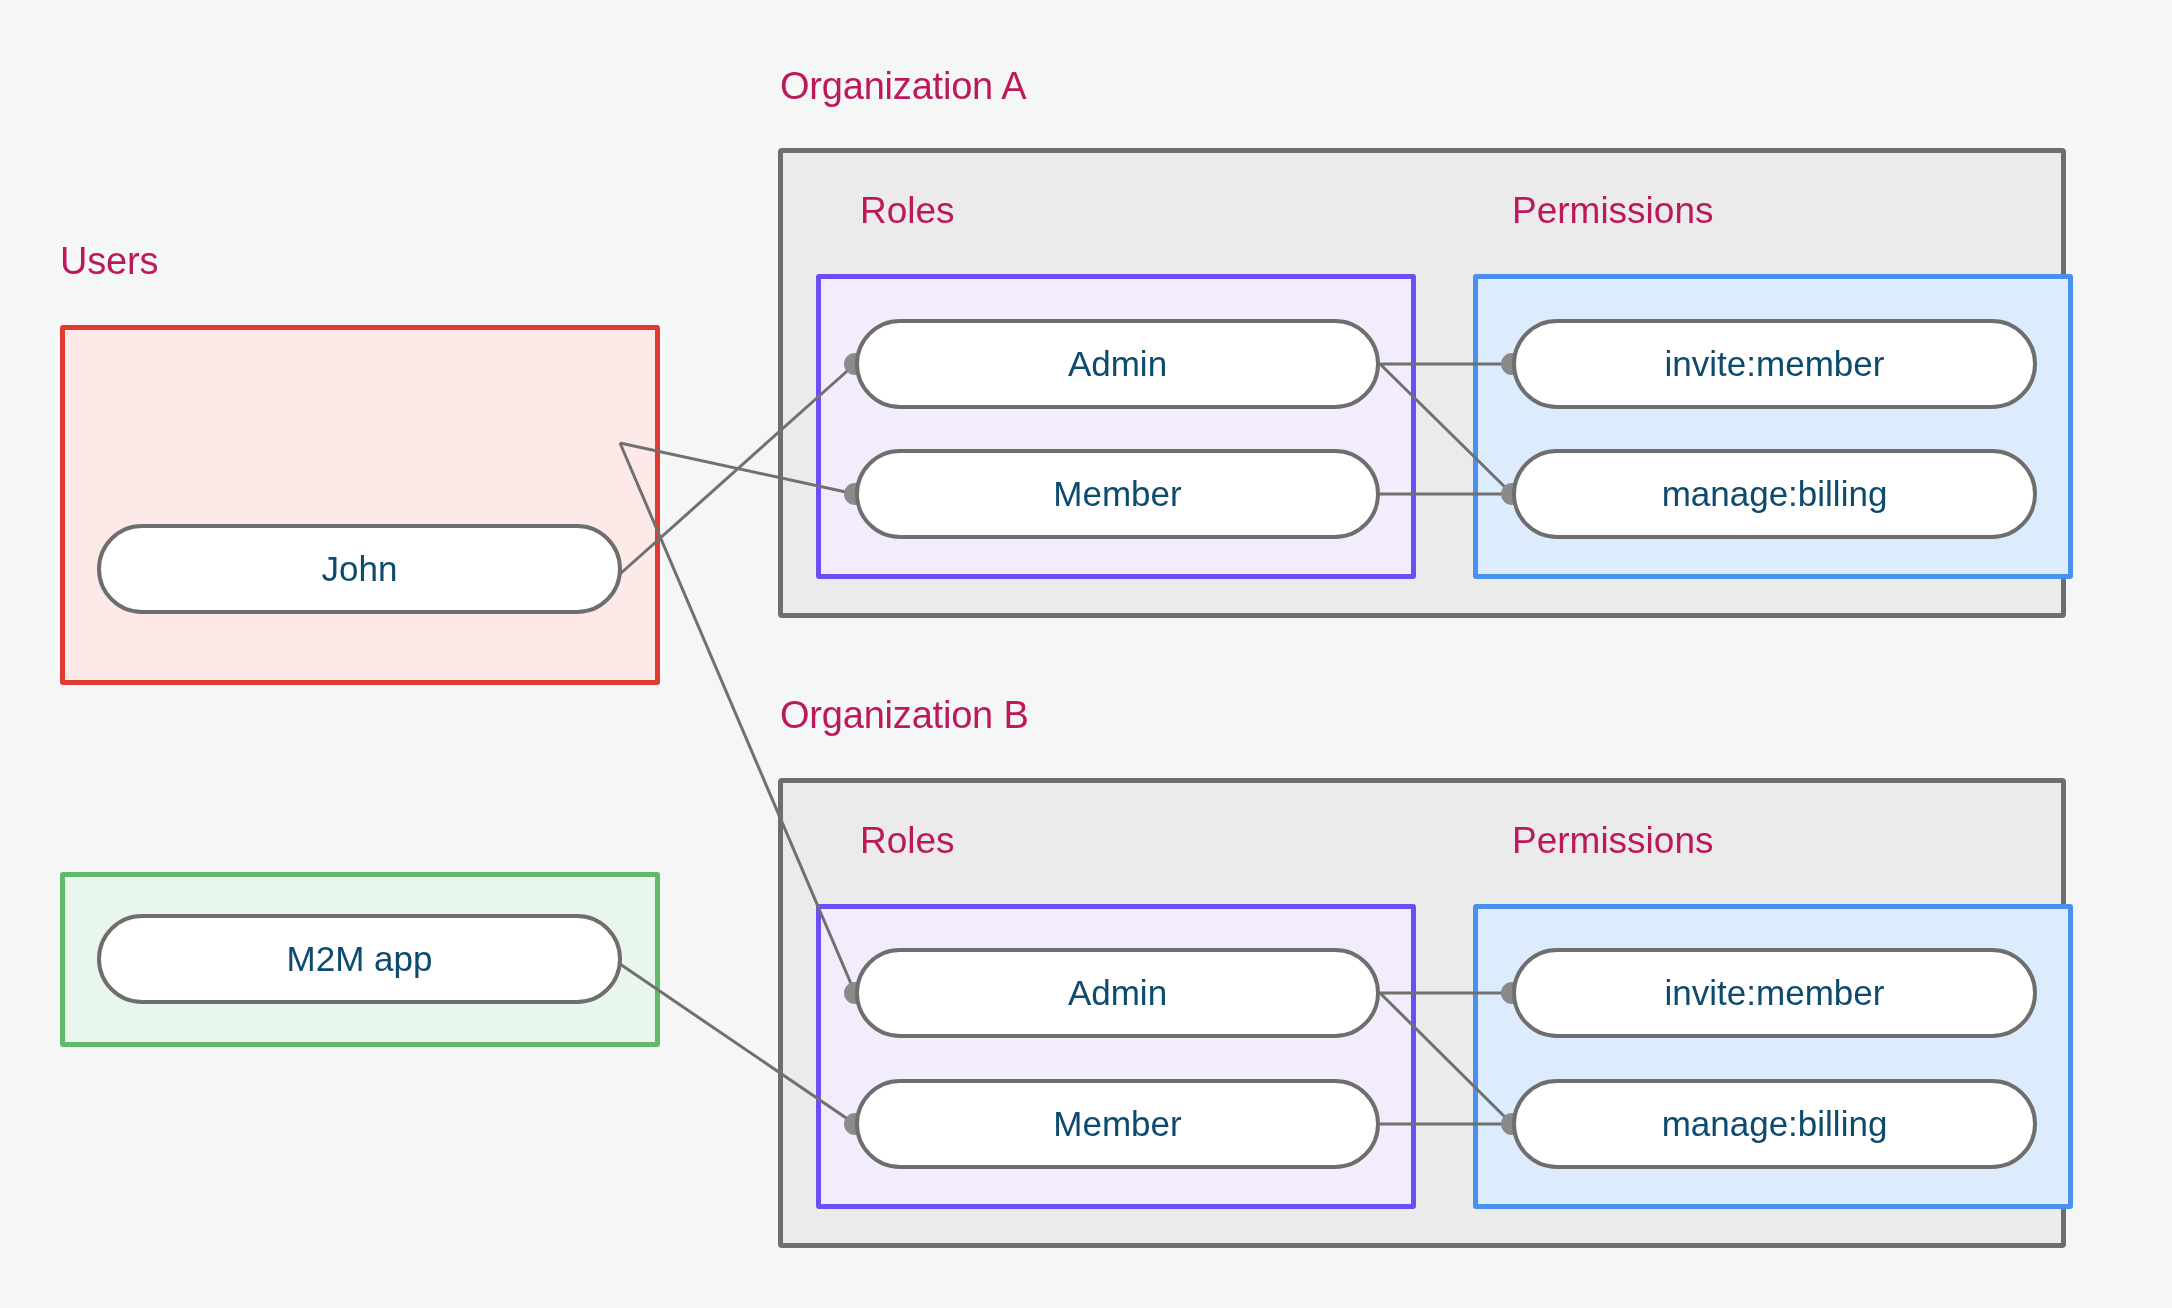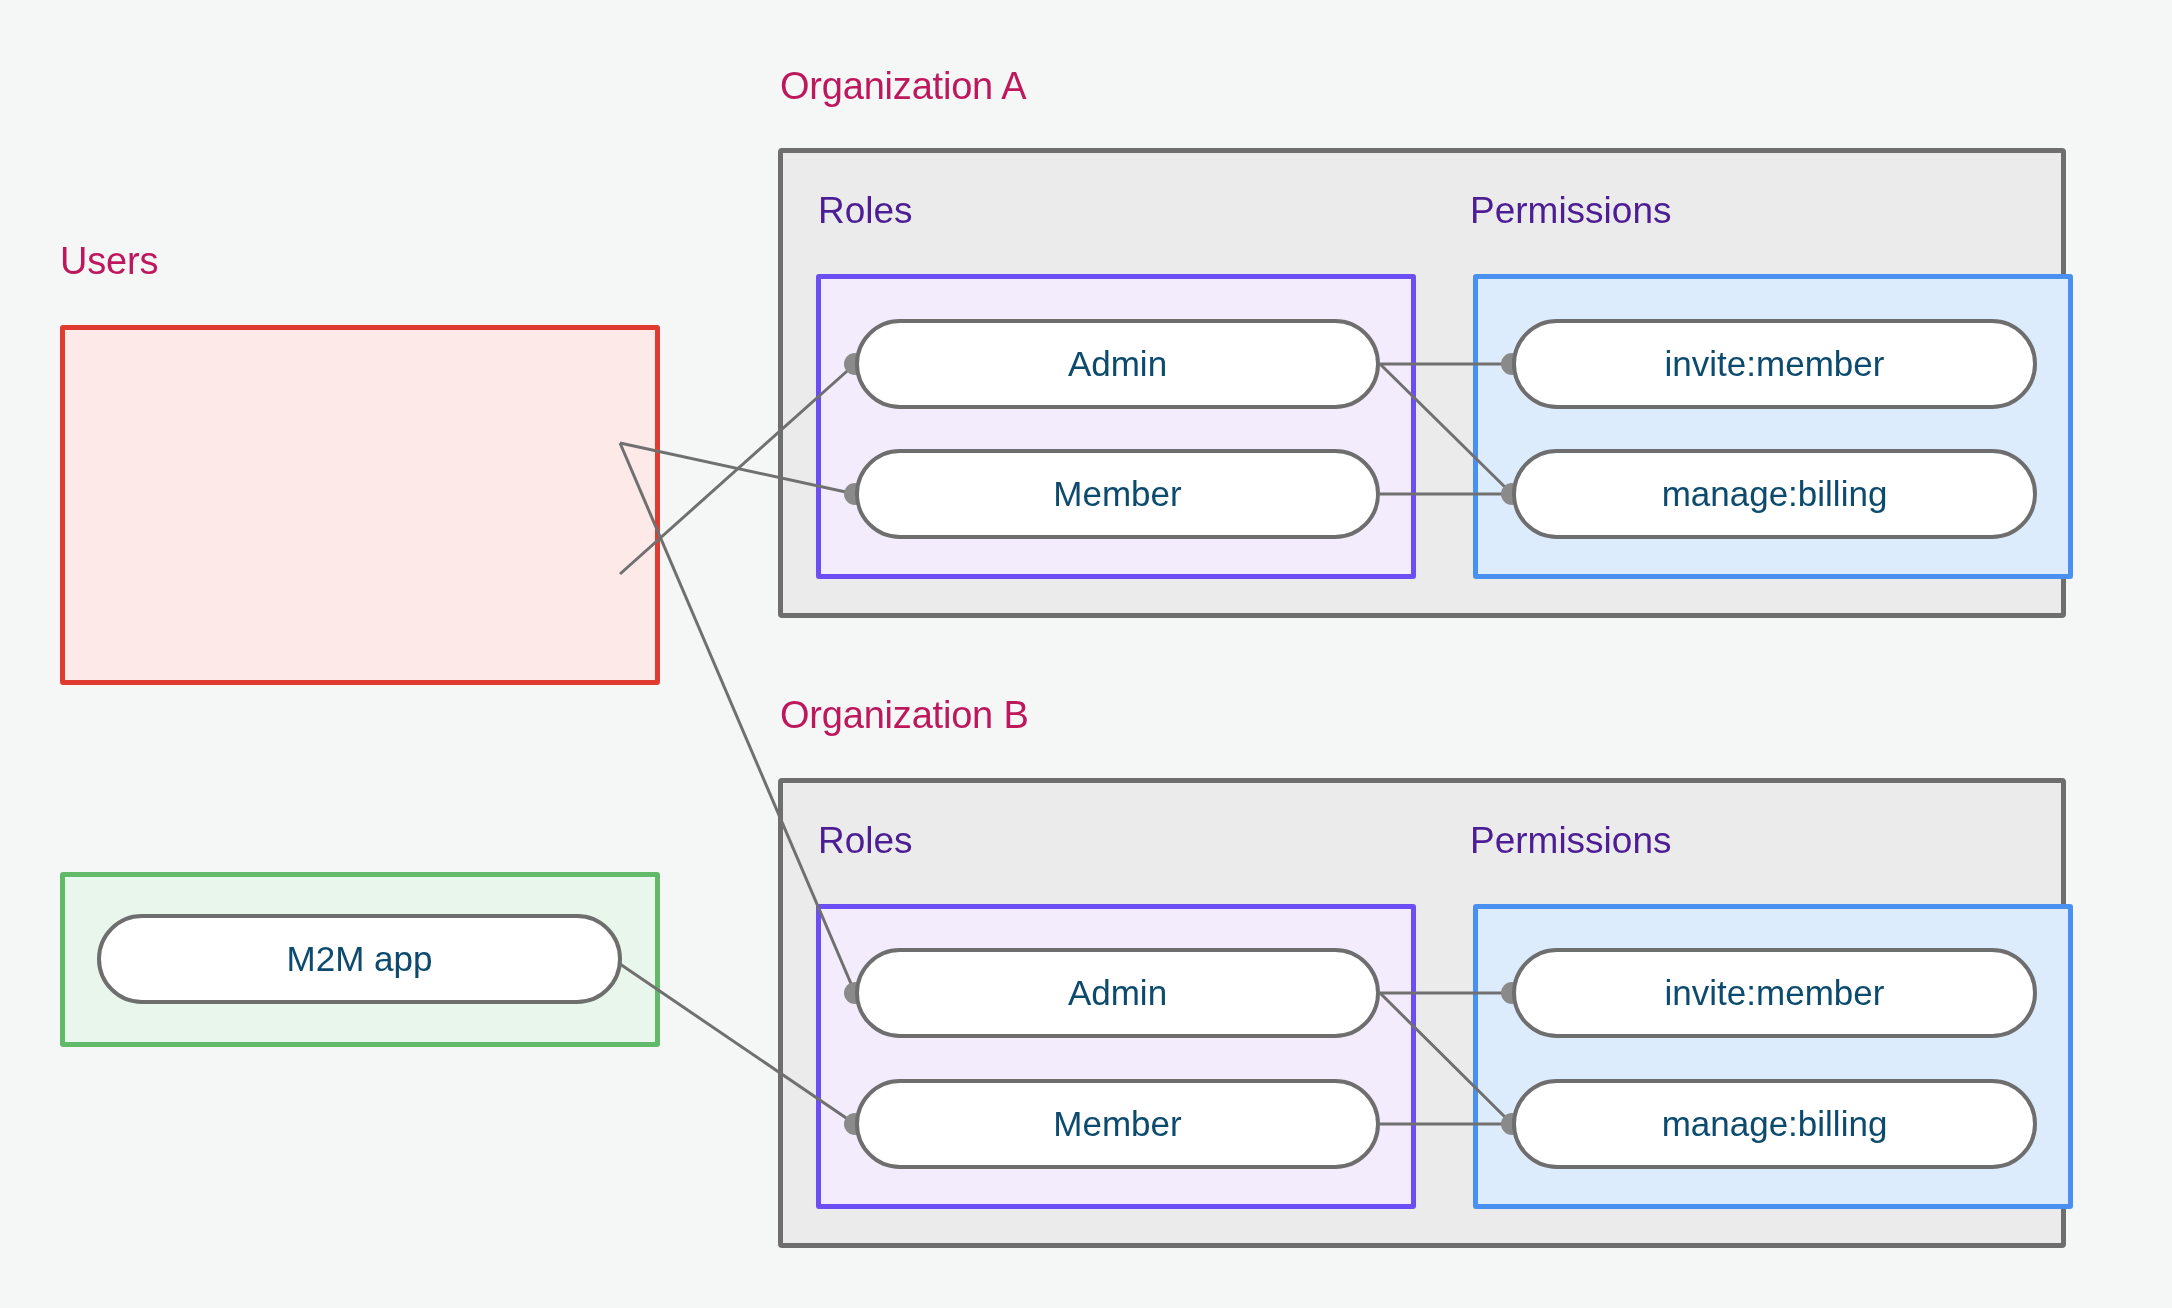--- a/index.html
+++ b/index.html
@@ -41,23 +41,24 @@
     font-size: 38px;
     color: #be185d;
     font-weight: 400;
     letter-spacing: -0.2px;
     white-space: nowrap;
     z-index: 2;
   }
   .sub-title {
     position: absolute;
     font-size: 37px;
-    color: #4c1d95;
+    color: #be185d;
     white-space: nowrap;
     z-index: 4;
+    margin-left: 42px;
   }
 
   
   .box {
     position: absolute;
     box-sizing: border-box;
     z-index: 1;
   }
   .box-users {
     border: 5px solid #e03b30;
@@ -137,20 +138,21 @@
     <circle class="edge-dot" cx="855" cy="993" r="11"></circle>
     <circle class="edge-dot" cx="855" cy="1124" r="11"></circle>
     <circle class="edge-dot" cx="1512" cy="993" r="11"></circle>
     <circle class="edge-dot" cx="1512" cy="1124" r="11"></circle>
   </svg>
 
   <div class="group-title" style="left:60px; top:240px;">Users</div>
 
   <div class="box box-users" style="left:60px; top:325px; width:600px; height:360px;"></div>
 
+  <div class="pill" style="left:97px; top:524px; width:525px; height:90px;">John</div>
 
 
   <div class="box box-m2m" style="left:60px; top:872px; width:600px; height:175px;"></div>
 
   <div class="pill" style="left:97px; top:914px; width:525px; height:90px;text-align:right;">M2M app</div>
 
   <div class="group-title" style="left:780px; top:65px;">Organization A</div>
 
   <div class="box box-org" style="left:778px; top:148px; width:1288px; height:470px;"></div>
 

